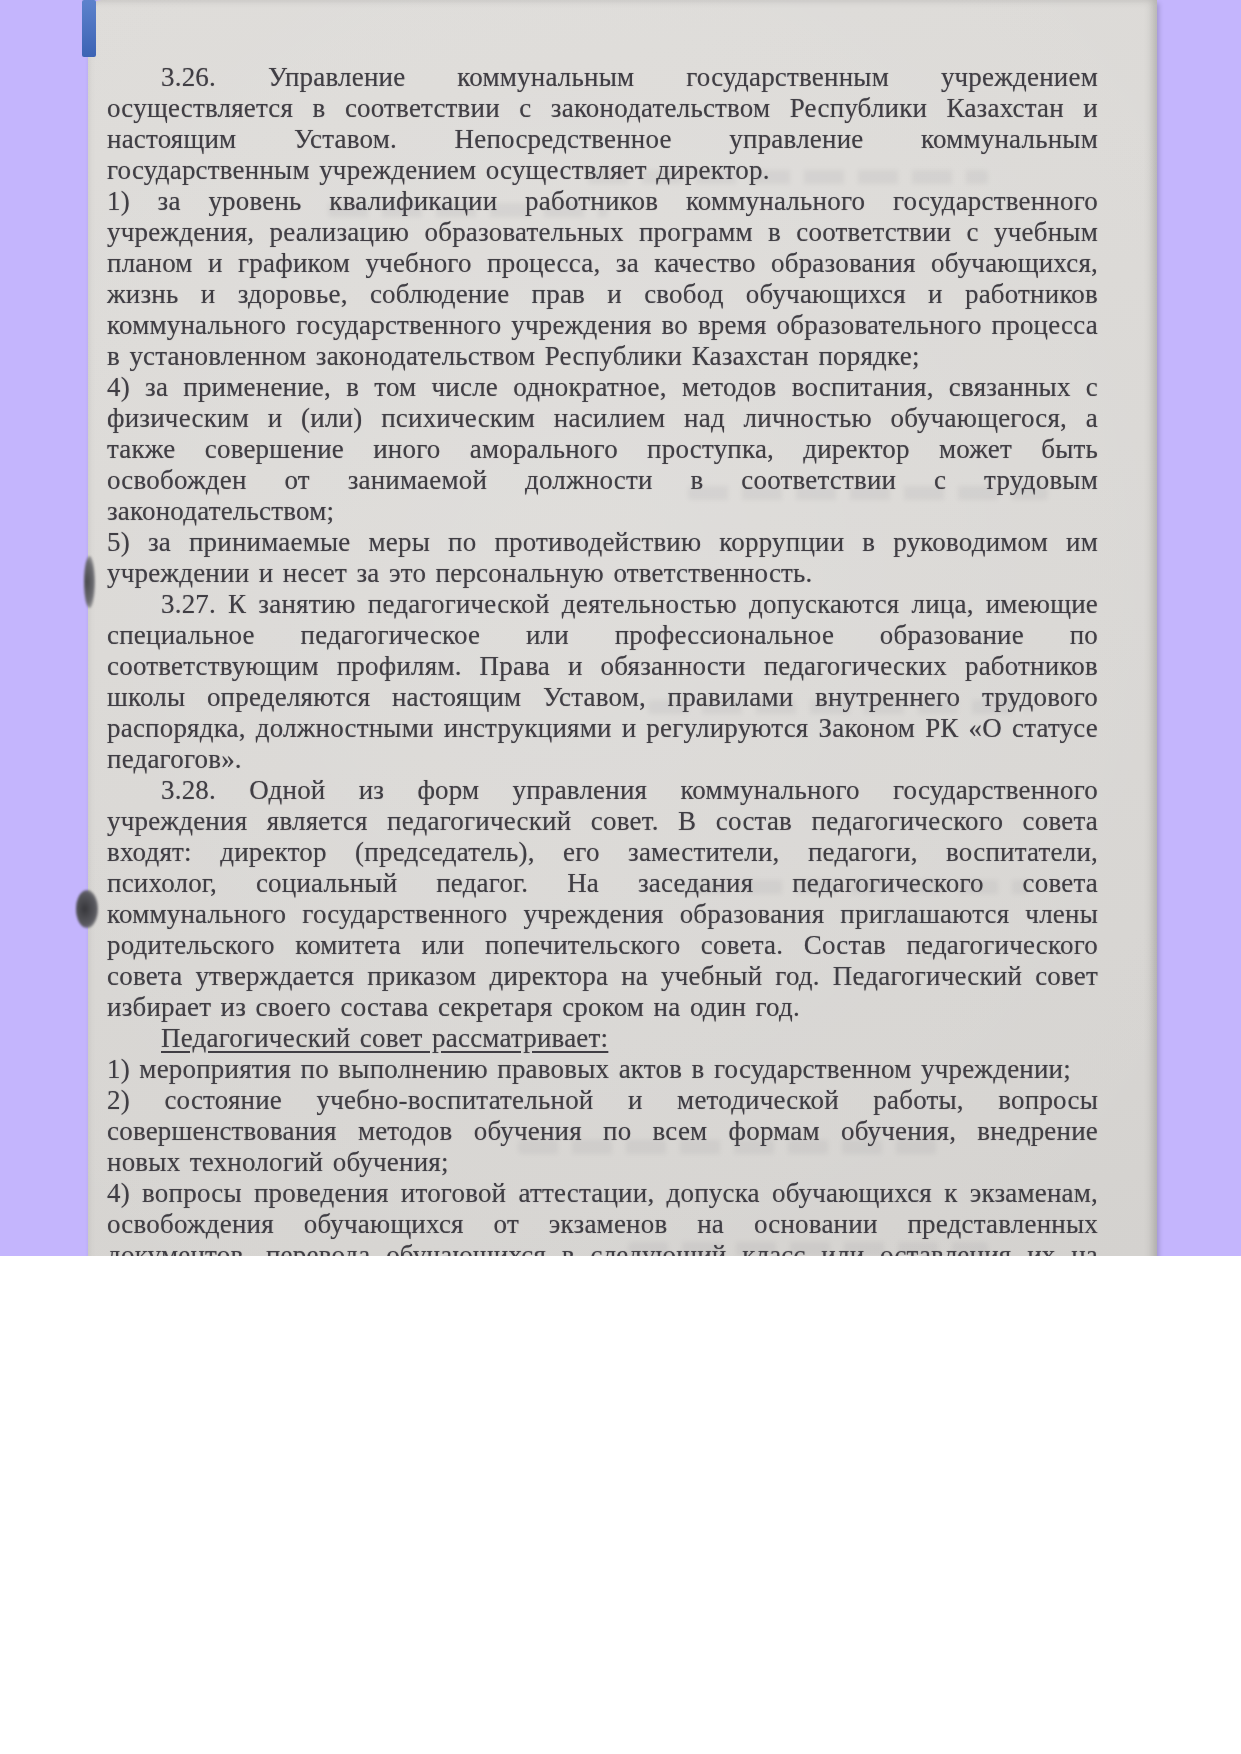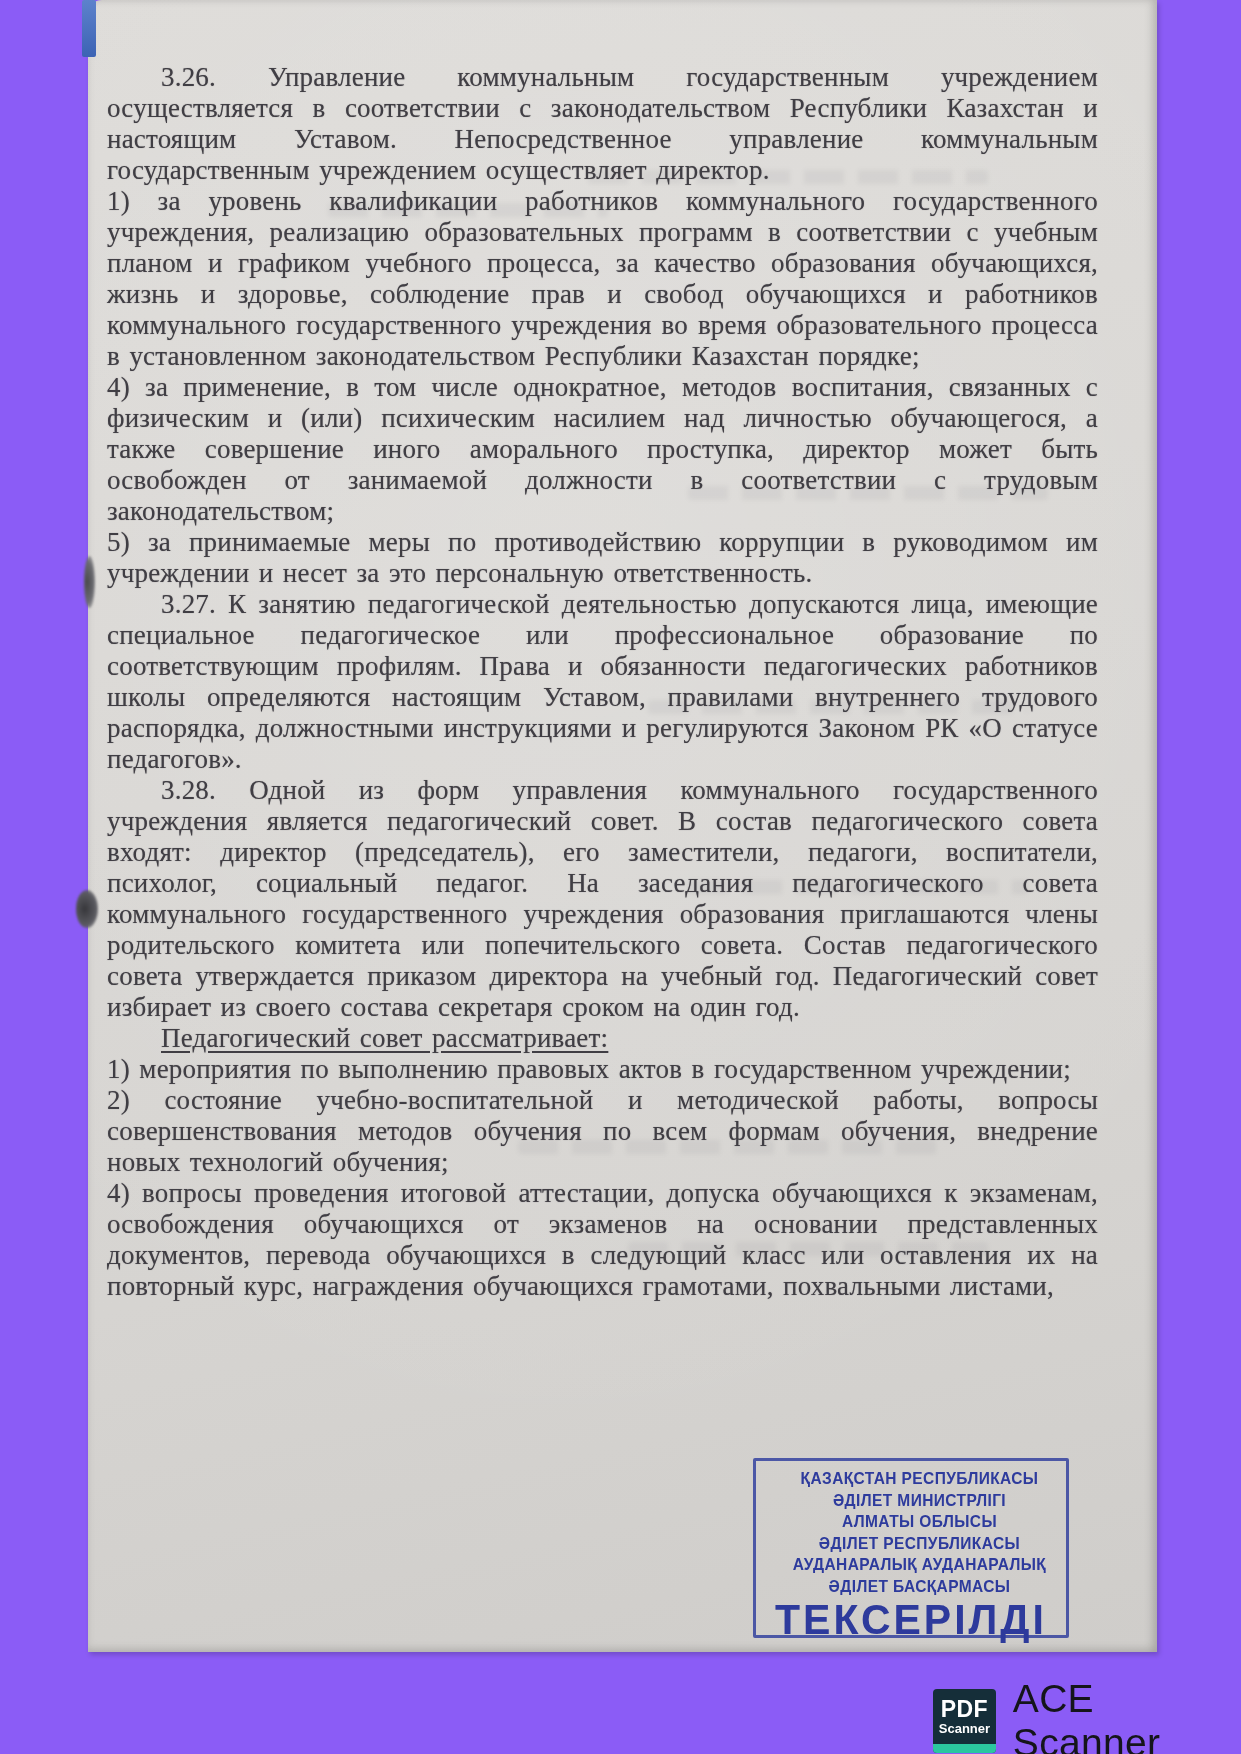--- a/index.html
+++ b/index.html
@@ -1,16 +1,16 @@
 <!DOCTYPE html>
 <html><head>
 <meta charset="utf-8">
 <style>
   html,body{margin:0;padding:0;background:#ffffff;}
-  .canvas{position:relative;width:1241px;height:1754px;background:#8b5cf6;overflow:hidden;
+  .canvas{position:relative;width:1241px;height:1256px;background:#c4b5fd;overflow:hidden;
           font-family:"Liberation Serif", serif;}
   
   .page{position:absolute;left:88px;top:0;width:1069px;height:1652px;
         background:
           radial-gradient(120% 90% at 45% 35%, rgba(255,255,255,.14), rgba(0,0,0,0) 60%),
           linear-gradient(168deg,#dedcd9 0%,#dad8d5 35%,#d6d4d1 70%,#cfcdca 100%);
         border-top-left-radius:14px;
         box-shadow: inset -5px 0 8px rgba(0,0,0,.14), inset 0 -4px 8px rgba(0,0,0,.08),
                     2px 3px 5px rgba(0,0,0,.18);}
   .binder-tab{position:absolute;left:-6px;top:0;width:14px;height:57px;

